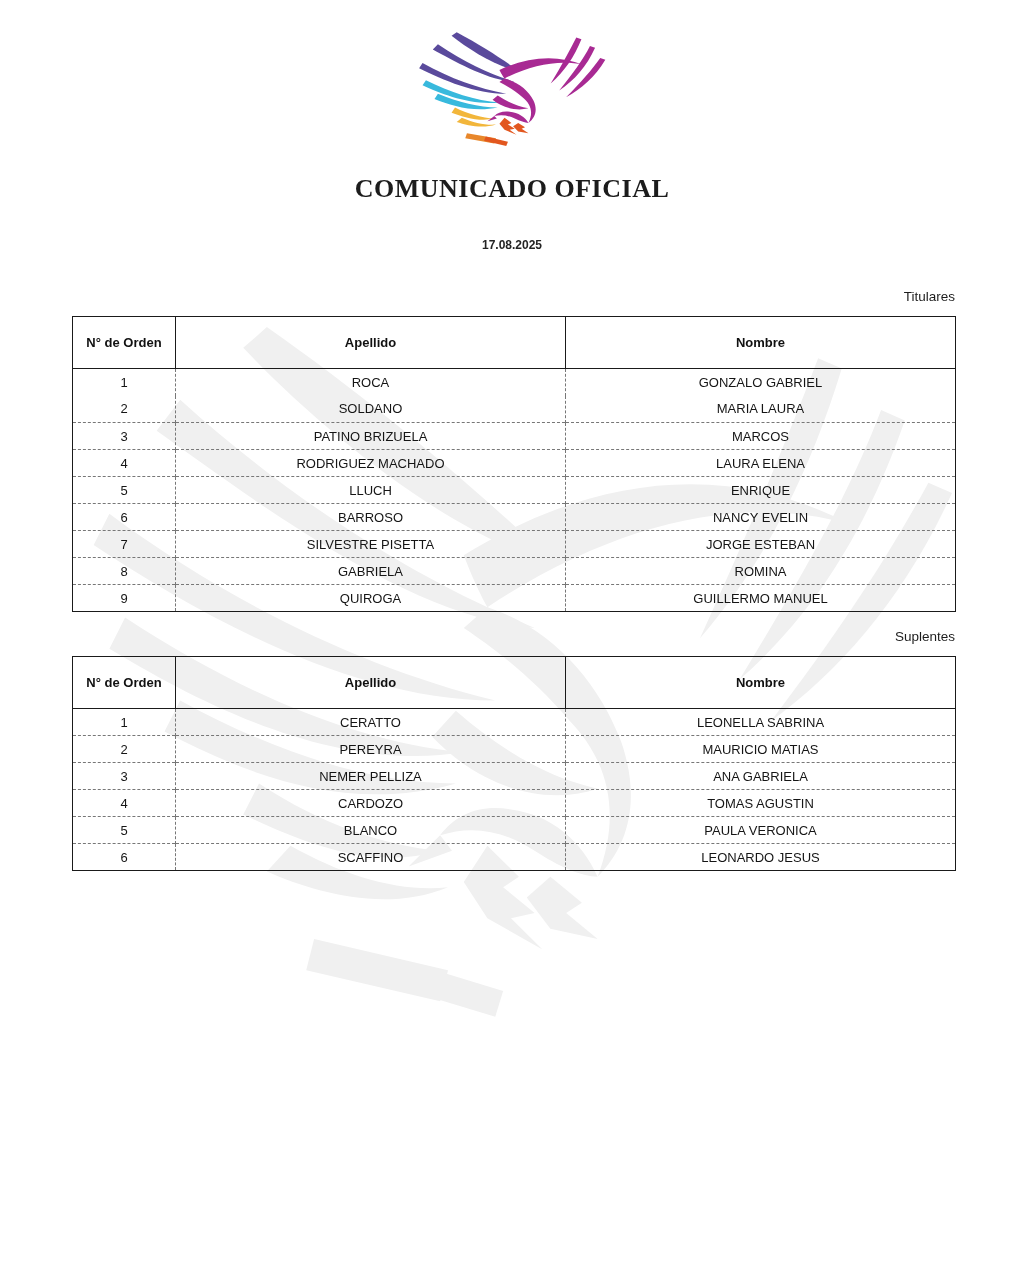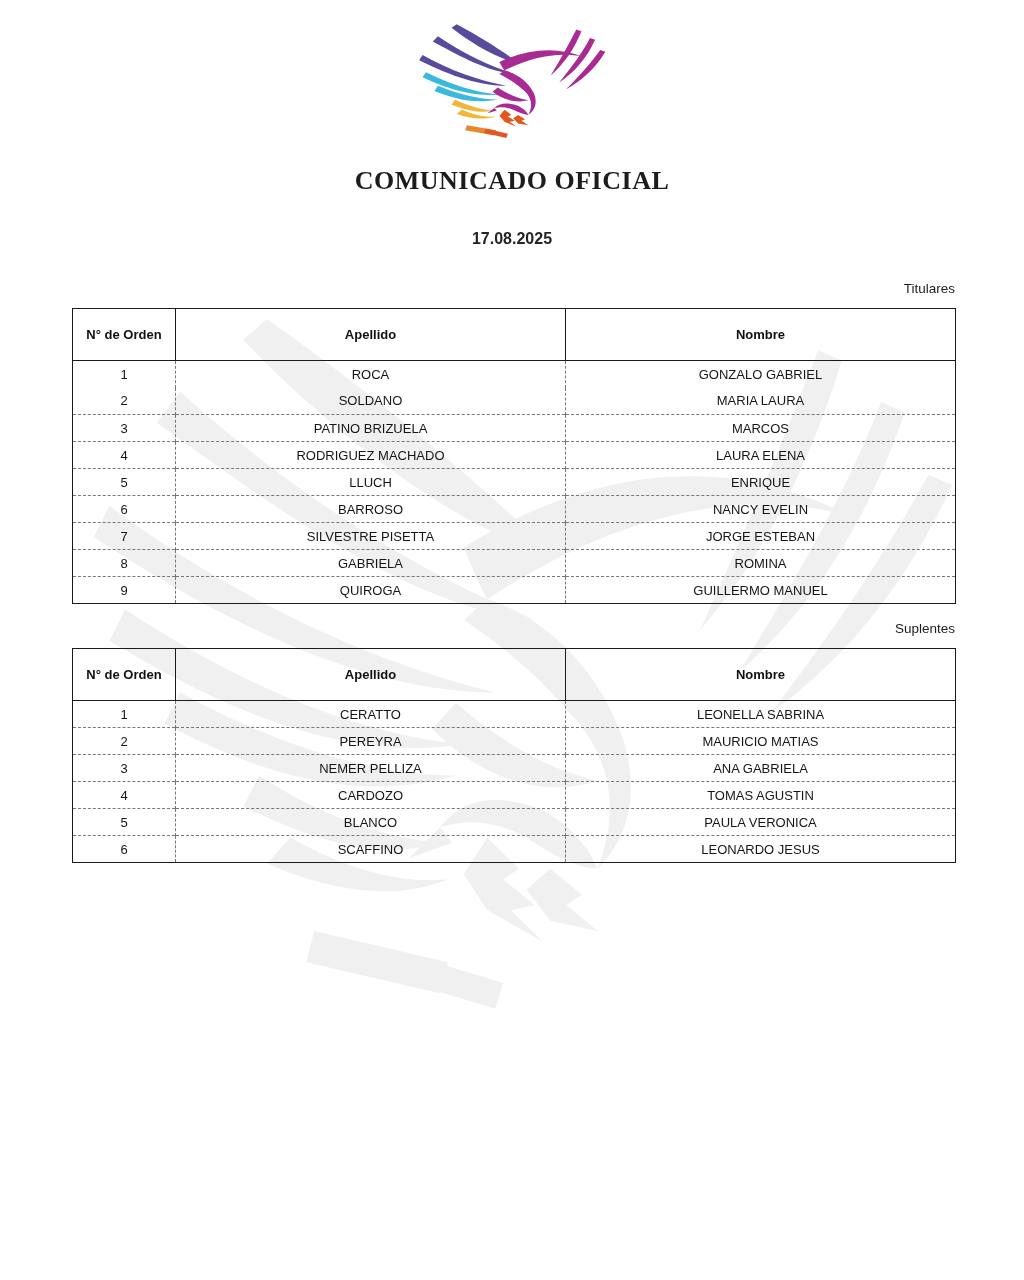--- a/index.html
+++ b/index.html
@@ -5,21 +5,21 @@
   * { margin: 0; padding: 0; box-sizing: border-box; }
   html, body { background: #ffffff; }
   body { font-family: "Liberation Sans", "DejaVu Sans", sans-serif; }
 
   .page {
     position: relative;
     width: 1024px;
     height: 1056px;
     background: #ffffff;
     overflow: hidden;
-    margin: 0 auto;
+    margin: 8px auto;
   }
 
   
   .watermark {
     position: absolute;
     left: 70px; top: 288px;
     width: 945px; height: 726px;
     z-index: 0;
     pointer-events: none;
   }
@@ -45,21 +45,21 @@
   }
   .doc-subtitle {
     position: absolute; top: 201px; left: 0; width: 100%;
     text-align: center;
     font-size: 18.5px; font-weight: 600;
     color: #242424;
   }
   .doc-date {
     position: absolute; top: 230px; left: 0; width: 100%;
     text-align: center;
-    font-size: 16px; font-weight: 600;
+    font-size: 12px; font-weight: 600;
     color: #242424;
   }
 
   
   .table-section { position: absolute; left: 72px; width: 883px; }
   .section-titulares { top: 281px; }
   .section-suplentes { top: 621px; }
 
   .section-label {
     font-size: 13.5px;

